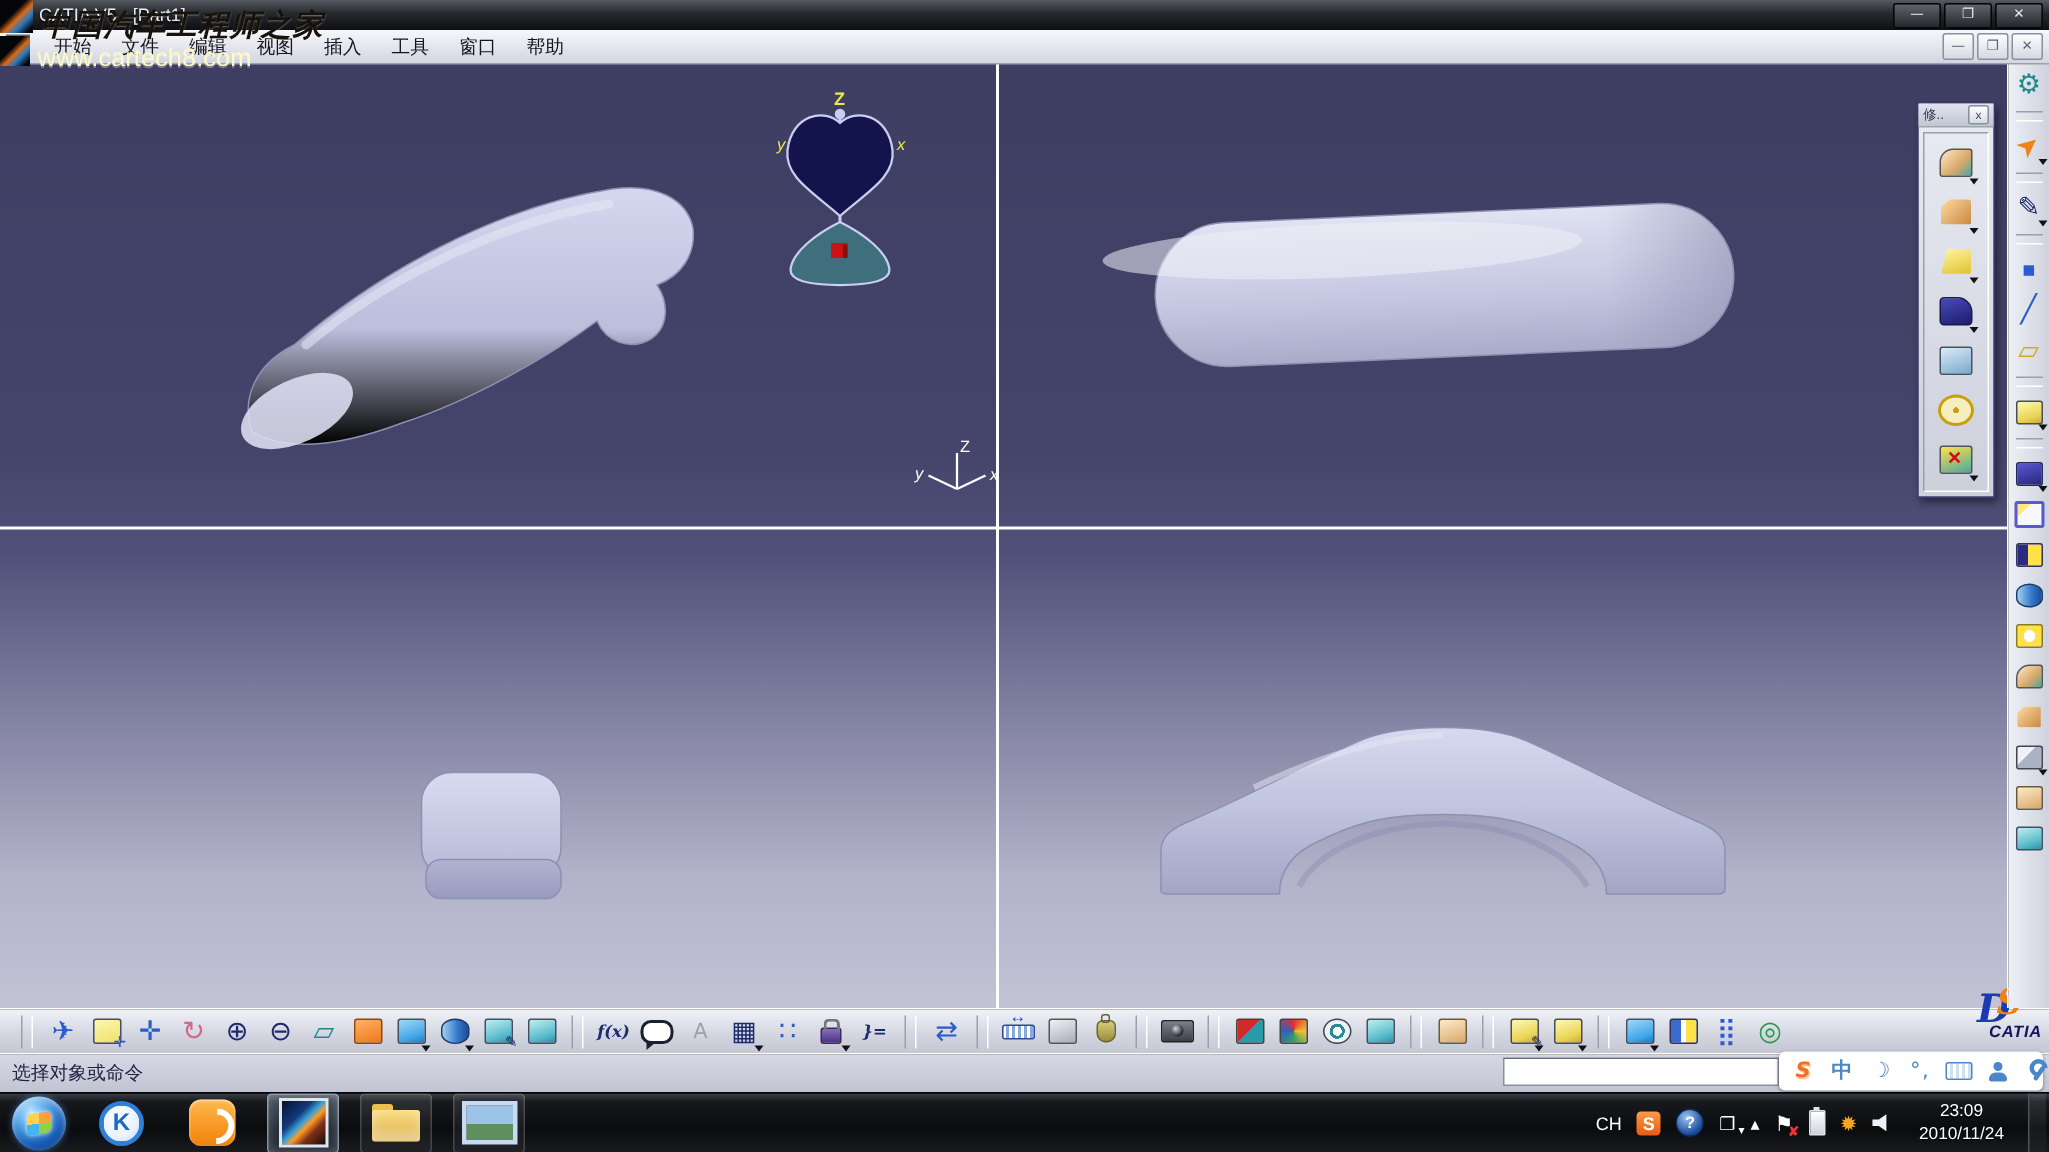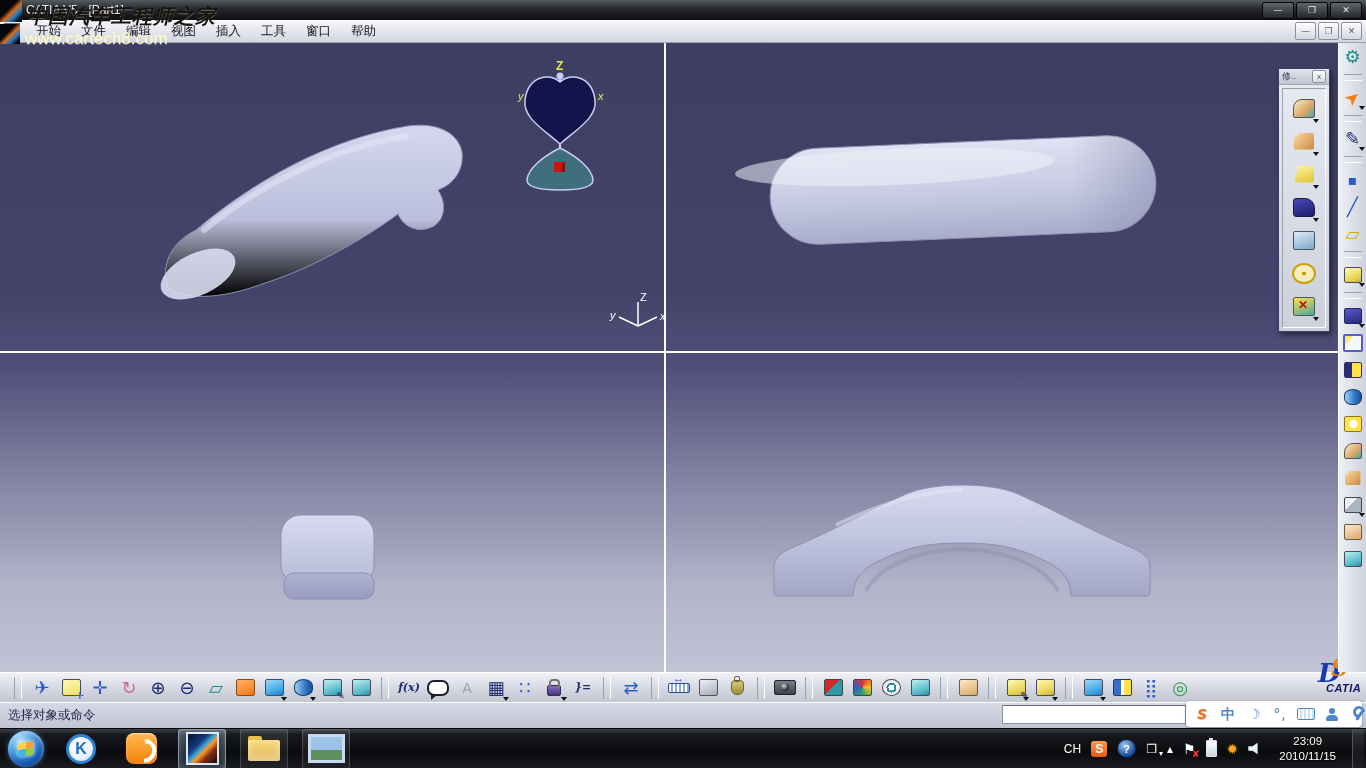--- a/index.html
+++ b/index.html
@@ -624,17 +624,17 @@
     <span class="tr tr-s">S</span>
     <span class="tr tr-q">?</span>
     <span class="tr">❐<span style="font-size:8px;position:absolute;right:-6px;bottom:-2px">▾</span></span>
     <span class="tr">▴</span>
     <span class="tr tr-flag">⚑<span class="x">✘</span></span>
     <span class="batt"></span>
     <span class="tr" style="color:#f5a623;font-size:14px">✹</span>
     <span class="spk"></span>
     <div id="clock">
       <div>23:09</div>
-      <div>2010/11/15</div>
+      <div>2010/11/24</div>
     </div>
     <div id="showdesk"></div>
   </div>
 </div>
 
 </body></html>

